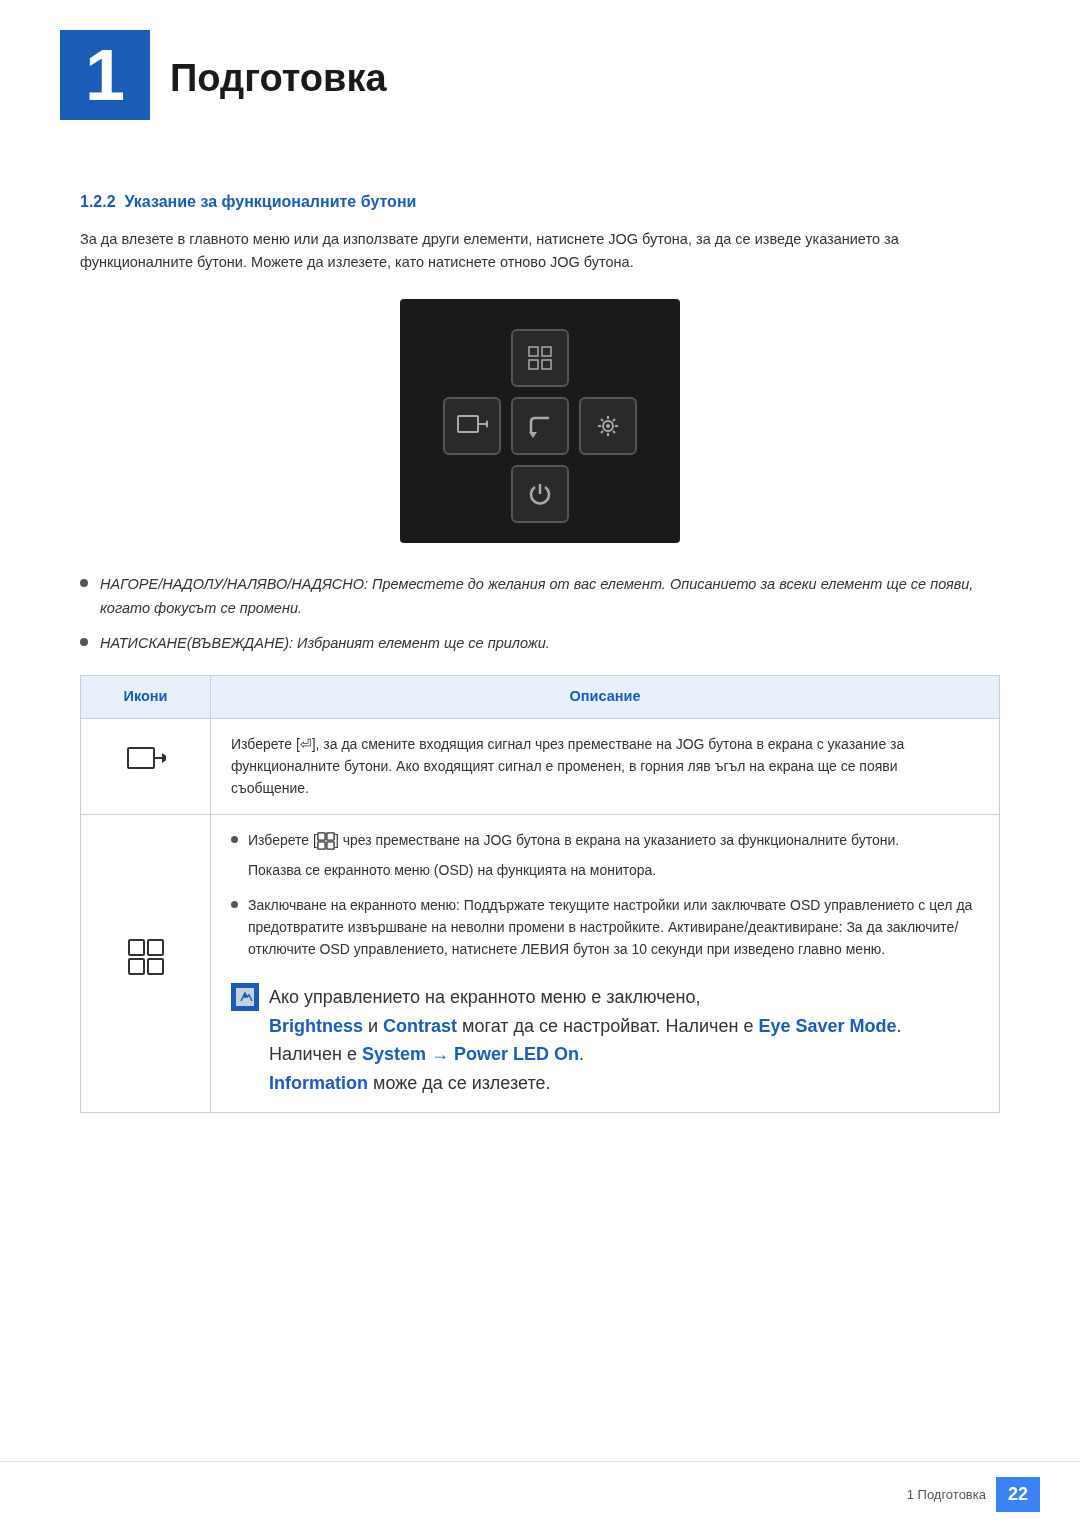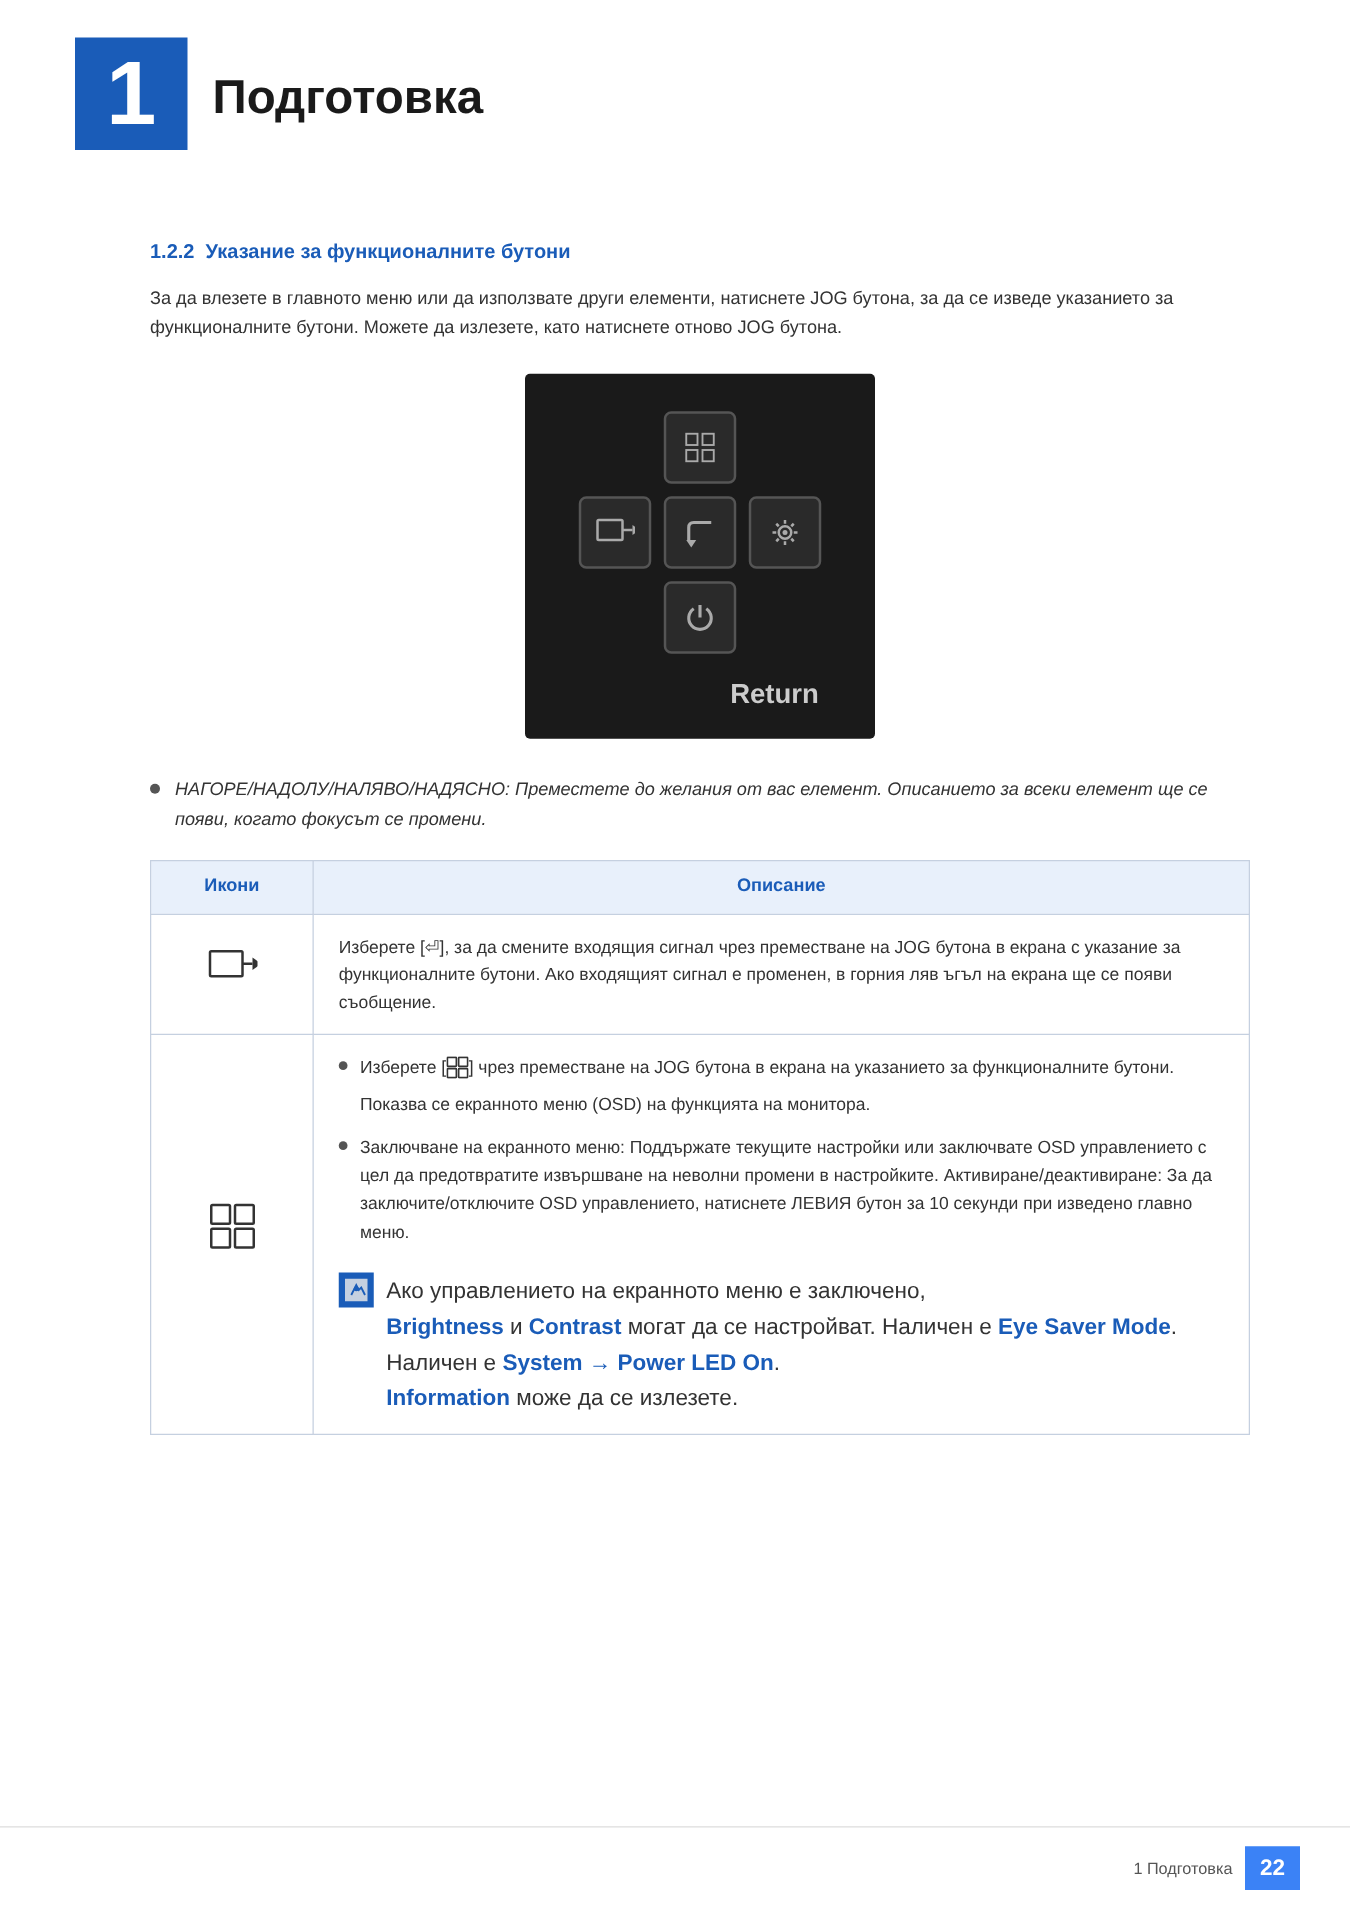--- a/index.html
+++ b/index.html
@@ -52,21 +52,21 @@
       width: 60px;
       height: 110px;
       overflow: hidden;
     }
     .diagonal-bg svg {
       width: 100%;
       height: 100%;
     }
 
     .content-area {
-      padding: 40px 80px 60px 120px;
+      padding: 40px 80px 60px 80px;
     }
 
     .section-title {
       font-size: 16px;
       font-weight: bold;
       color: #1a5cb8;
       margin-bottom: 14px;
       margin-top: 30px;
     }
 
@@ -342,28 +342,31 @@
 
       <div class="jog-row">
         <div class="jog-btn">
           <svg width="28" height="28" viewBox="0 0 28 28">
             <path d="M9,7 A9,9 0 1,0 19,7" fill="none" stroke="#aaa" stroke-width="2.5"></path>
             <line x1="14" y1="4" x2="14" y2="14" stroke="#aaa" stroke-width="2.5"></line>
           </svg>
         </div>
       </div>
 
-      <div class="jog-return-label">Return</div>
     </div>
   </div>
 
   <ul class="bullet-list">
     <li>
       <span class="bullet-dot"></span>
       <span>НАГОРЕ/НАДОЛУ/НАЛЯВО/НАДЯСНО: Преместете до желания от вас елемент. Описанието за всеки елемент ще се появи, когато фокусът се промени.</span>
+    </li>
+    <li>
+      <span class="bullet-dot"></span>
+      <span>НАТИСКАНЕ(ВЪВЕЖДАНЕ): Избраният елемент ще се приложи.</span>
     </li>
   </ul>
 
   <table class="desc-table">
     <thead>
       <tr>
         <th>Икони</th>
         <th>Описание</th>
       </tr>
     </thead>

